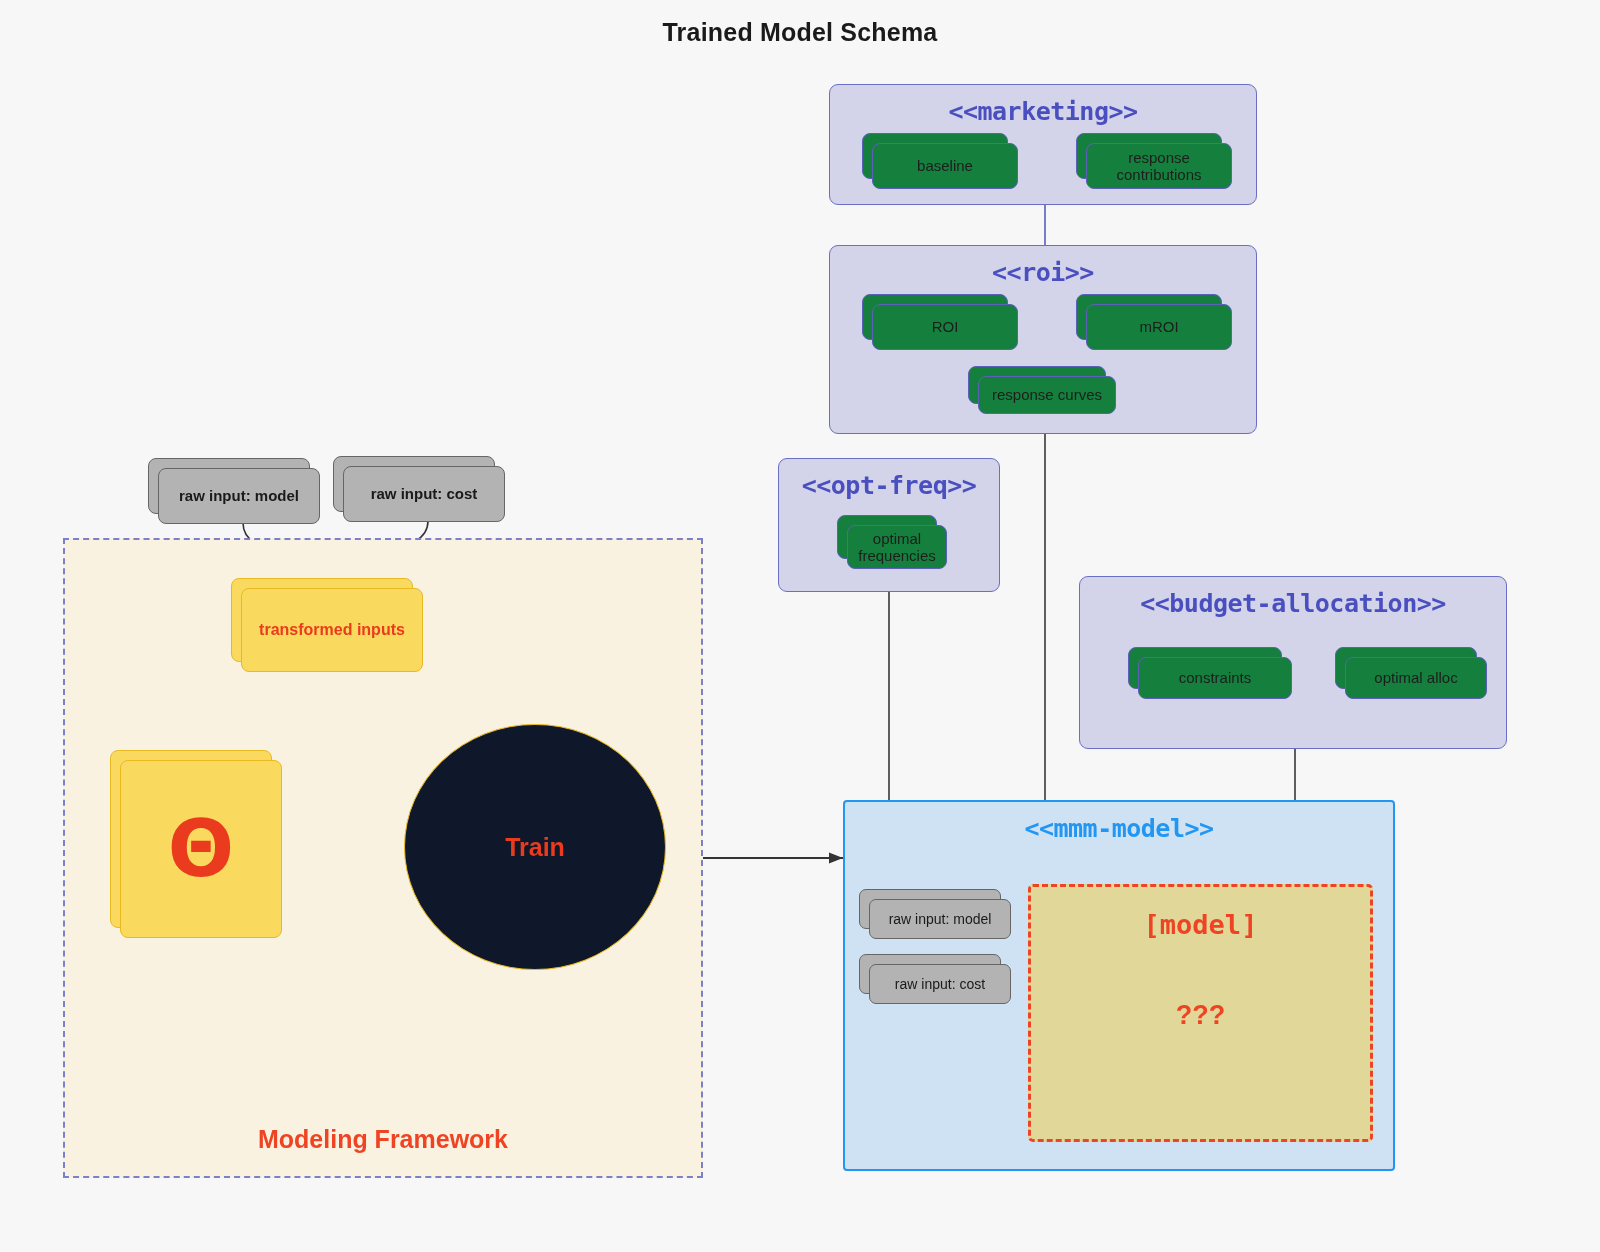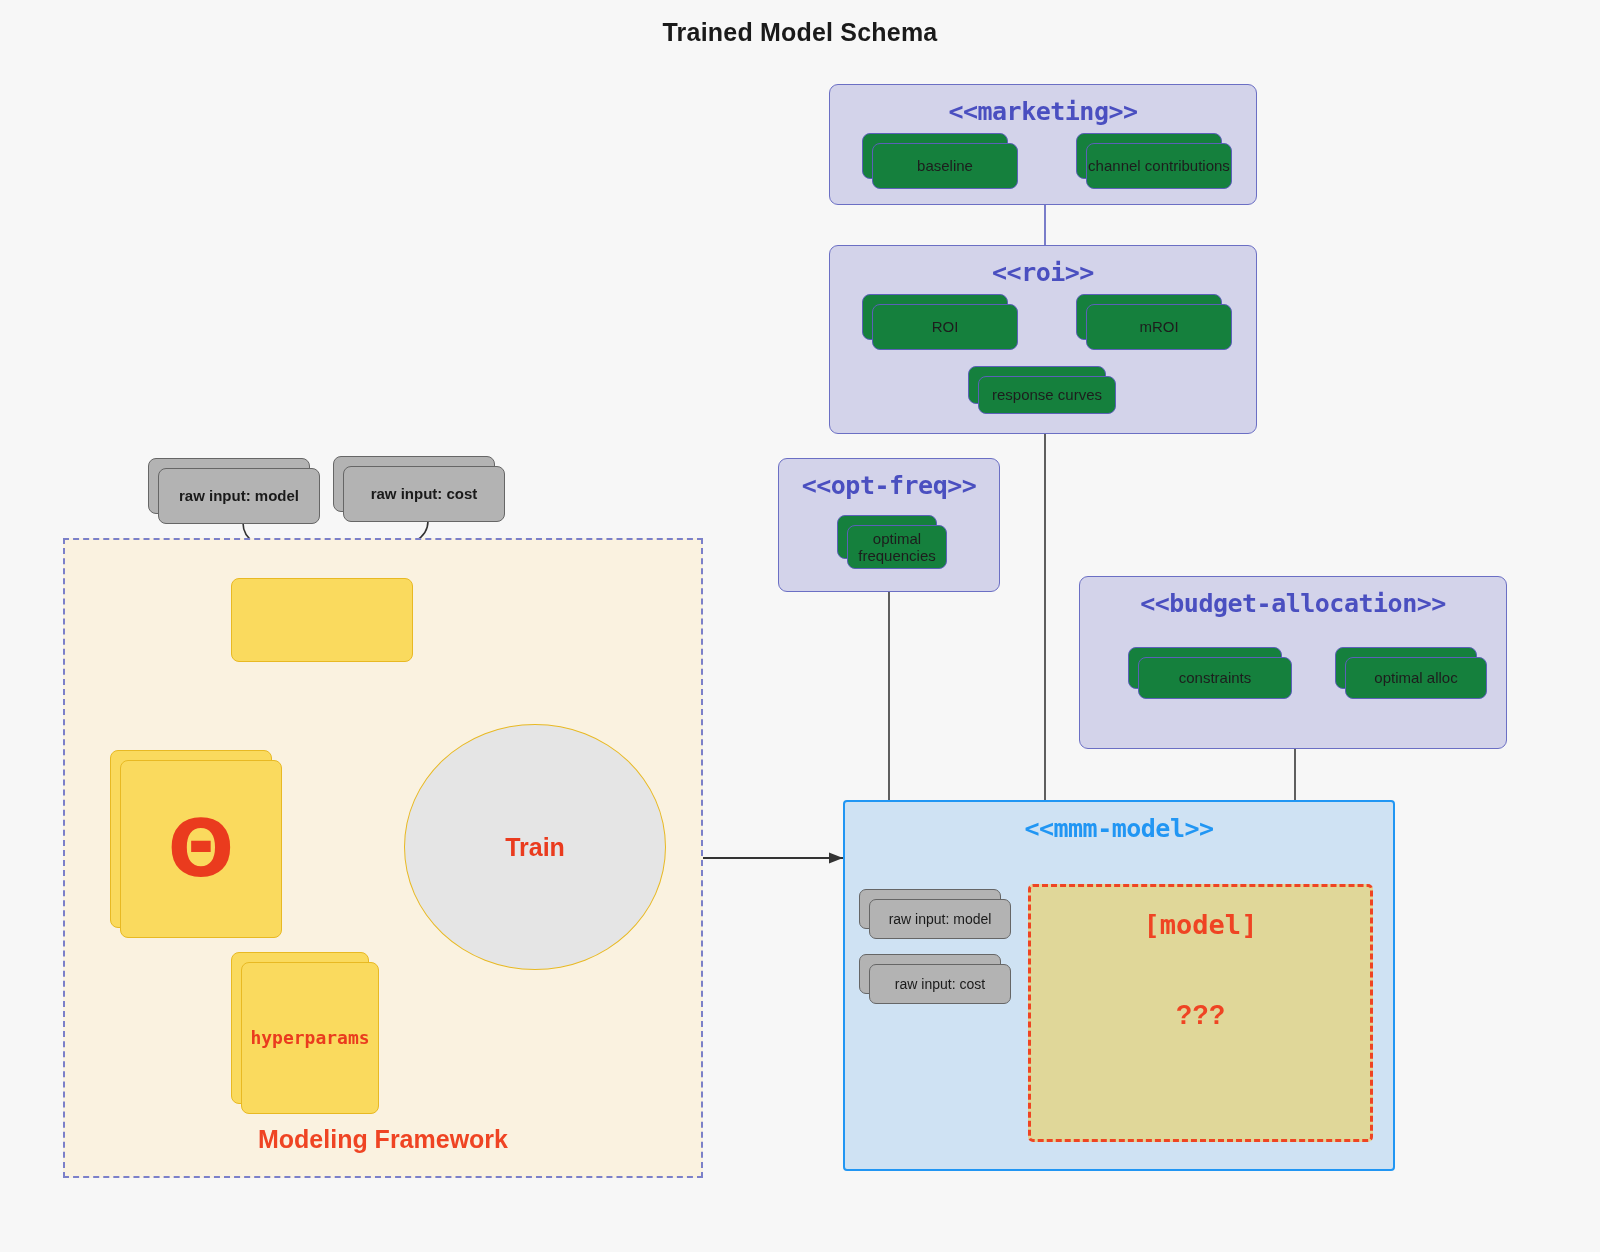--- a/index.html
+++ b/index.html
@@ -98,21 +98,21 @@
 
   
   #train-ellipse{
     position:absolute;
     background:#fad martin;
     border-radius:50%;
     box-sizing:border-box;
     display:flex;align-items:center;justify-content:center;
   }
   #train-ellipse{
-    background:#e5e5e5;
+    background:#0f172a;
     border:1.8px solid #e8b923;
   }
   #train-label{font-size:25px;font-weight:bold;color:#ea3b1e;}
 
   
   #model-placeholder{
     position:absolute;
     background:#e0d799;
     border:3px dashed #ef4423;
     border-radius:5px;
@@ -202,21 +202,21 @@
   </svg>
 
   <div class="pkg" id="pkg-marketing" style="left:829px;top:84px;width:428px;height:121px;">
     <div class="pkg-title">&lt;&lt;marketing&gt;&gt;</div>
     <div class="node purple" style="left:32px;top:48px;width:156px;height:56px;">
       <div class="sheet back"></div>
       <div class="sheet front">baseline</div>
     </div>
     <div class="node purple" style="left:246px;top:48px;width:156px;height:56px;">
       <div class="sheet back"></div>
-      <div class="sheet front">channel contributions</div>
+      <div class="sheet front">response contributions</div>
     </div>
   </div>
 
   <div class="pkg" id="pkg-roi" style="left:829px;top:245px;width:428px;height:189px;">
     <div class="pkg-title">&lt;&lt;roi&gt;&gt;</div>
     <div class="node purple" style="left:32px;top:48px;width:156px;height:56px;">
       <div class="sheet back"></div>
       <div class="sheet front">ROI</div>
     </div>
     <div class="node purple" style="left:246px;top:48px;width:156px;height:56px;">
@@ -275,31 +275,28 @@
     <div class="sheet back"></div>
     <div class="sheet front">raw input: cost</div>
   </div>
 
   <div id="modeling-framework" style="left:63px;top:538px;width:640px;height:640px;">
     <div id="framework-label">Modeling Framework</div>
   </div>
 
   <div class="node yellow" style="left:231px;top:578px;width:192px;height:94px;">
     <div class="sheet back"></div>
+    <div class="sheet front" style="font-size:16px;">transformed inputs</div>
   </div>
 
   <div class="node yellow" style="left:110px;top:750px;width:172px;height:188px;">
     <div class="sheet back"></div>
     <div class="sheet front">
       <span id="theta-glyph">Θ</span>
     </div>
   </div>
 
-  <div class="node yellow" style="left:231px;top:952px;width:148px;height:162px;">
-    <div class="sheet back"></div>
-    <div class="sheet front mono" style="font-size:18px;">hyperparams</div>
-  </div>
 
   <div id="train-ellipse" style="left:404px;top:724px;width:262px;height:246px;">
     <span id="train-label">Train</span>
   </div>
 
 </div>
 
 </body></html>

